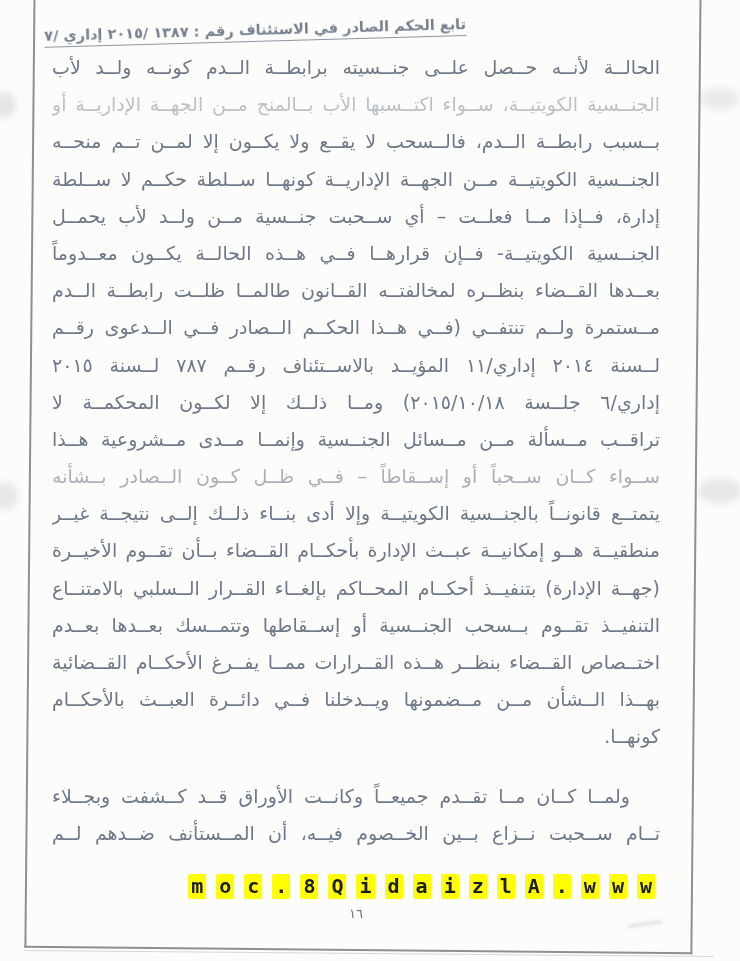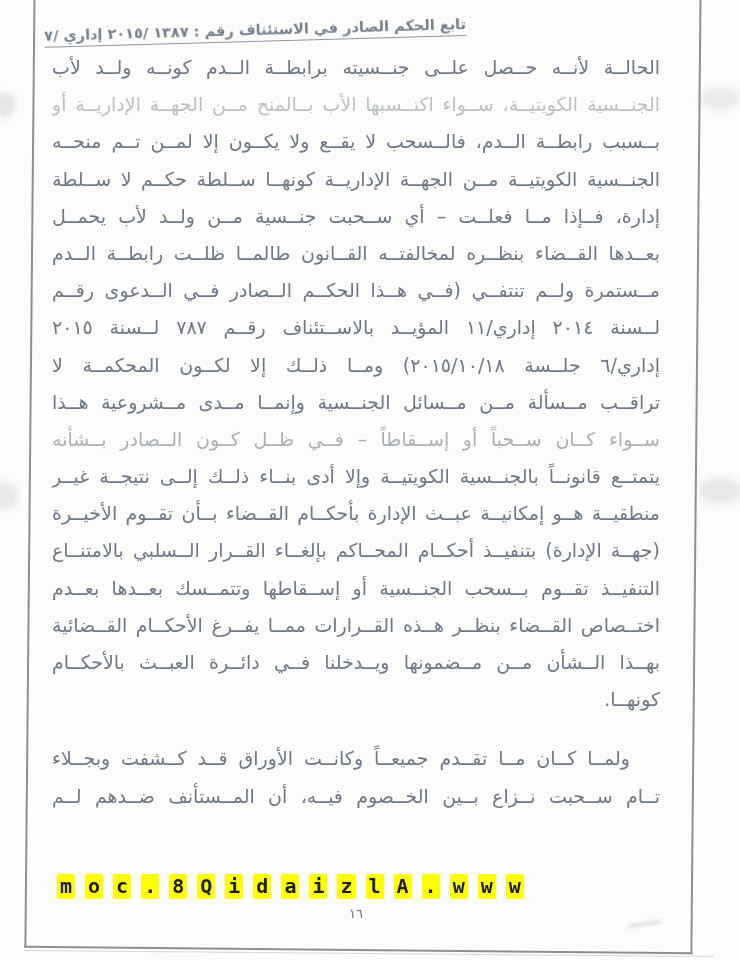--- a/index.html
+++ b/index.html
@@ -40,21 +40,21 @@
     text-align:justify;text-align-last:justify;-moz-text-align-last:justify;
   }
   .ln.end{text-align-last:right;-moz-text-align-last:right;}
   .ln.faded{opacity:.45;filter:blur(.7px);}
   .ln.faded2{opacity:.58;filter:blur(.45px);}
   .p2{margin-top:22px;}
   .p2 .first{text-indent:30px;}
   
   .wm{
     position:absolute;top:874px;left:52px;width:608px;
-    text-align:left;white-space:nowrap;
+    text-align:right;white-space:nowrap;
   }
   .wm .chip{
     display:inline-block;margin:0 5px;padding:1px 3px 2px;
     font-family:"DejaVu Sans Mono",monospace;font-weight:700;font-size:20px;
     line-height:22px;color:#1c1c1c;border-radius:2px;
   }
   
   .pageno{
     position:absolute;top:906px;left:52px;width:608px;text-align:center;
     font-size:13px;color:#737373;filter:blur(.25px);
@@ -77,20 +77,21 @@
   <span>تابع الحكم الصادر في الاستئناف رقم : ١٣٨٧ /٢٠١٥ إداري /٧</span>
 </div>
 
 <div class="col">
   <div>
     <div class="ln">الحالــة لأنــه حــصل علــى جنــسيته برابطــة الــدم كونــه ولــد لأب يحمــل</div>
     <div class="ln faded">الجنــسية الكويتيــة، ســواء اكتــسبها الأب بــالمنح مــن الجهــة الإداريــة أو</div>
     <div class="ln">بــسبب رابطــة الــدم، فالــسحب لا يقــع ولا يكــون إلا لمــن تــم منحــه</div>
     <div class="ln">الجنــسية الكويتيــة مــن الجهــة الإداريــة كونهــا ســلطة حكــم لا ســلطة</div>
     <div class="ln">إدارة، فــإذا مــا فعلــت – أي ســحبت جنــسية مــن ولــد لأب يحمــل</div>
+    <div class="ln">الجنــسية الكويتيــة- فــإن قرارهــا فــي هــذه الحالــة يكــون معــدوماً</div>
     <div class="ln">بعــدها القــضاء بنظــره لمخالفتــه القــانون طالمــا ظلــت رابطــة الــدم</div>
     <div class="ln">مــستمرة ولــم تنتفــي (فــي هــذا الحكــم الــصادر فــي الــدعوى رقــم ٢٣١٠</div>
     <div class="ln">لــسنة ٢٠١٤ إداري/١١ المؤيــد بالاســتئناف رقــم ٧٨٧ لــسنة ٢٠١٥</div>
     <div class="ln">إداري/٦ جلــسة ٢٠١٥/١٠/١٨) ومــا ذلــك إلا لكــون المحكمــة لا</div>
     <div class="ln">تراقــب مــسألة مــن مــسائل الجنــسية وإنمــا مــدى مــشروعية هــذا القــرار –</div>
     <div class="ln faded2">ســواء كــان ســحباً أو إســقاطاً – فــي ظــل كــون الــصادر بــشأنه القــرار</div>
     <div class="ln">يتمتــع قانونــاً بالجنــسية الكويتيــة وإلا أدى بنــاء ذلــك إلــى نتيجــة غيــر</div>
     <div class="ln">منطقيــة هــو إمكانيــة عبــث الإدارة بأحكــام القــضاء بــأن تقــوم الأخيــرة</div>
     <div class="ln">(جهــة الإدارة) بتنفيــذ أحكــام المحــاكم بإلغــاء القــرار الــسلبي بالامتنــاع</div>
     <div class="ln">التنفيــذ تقــوم بــسحب الجنــسية أو إســقاطها وتتمــسك بعــدها بعــدم</div>

